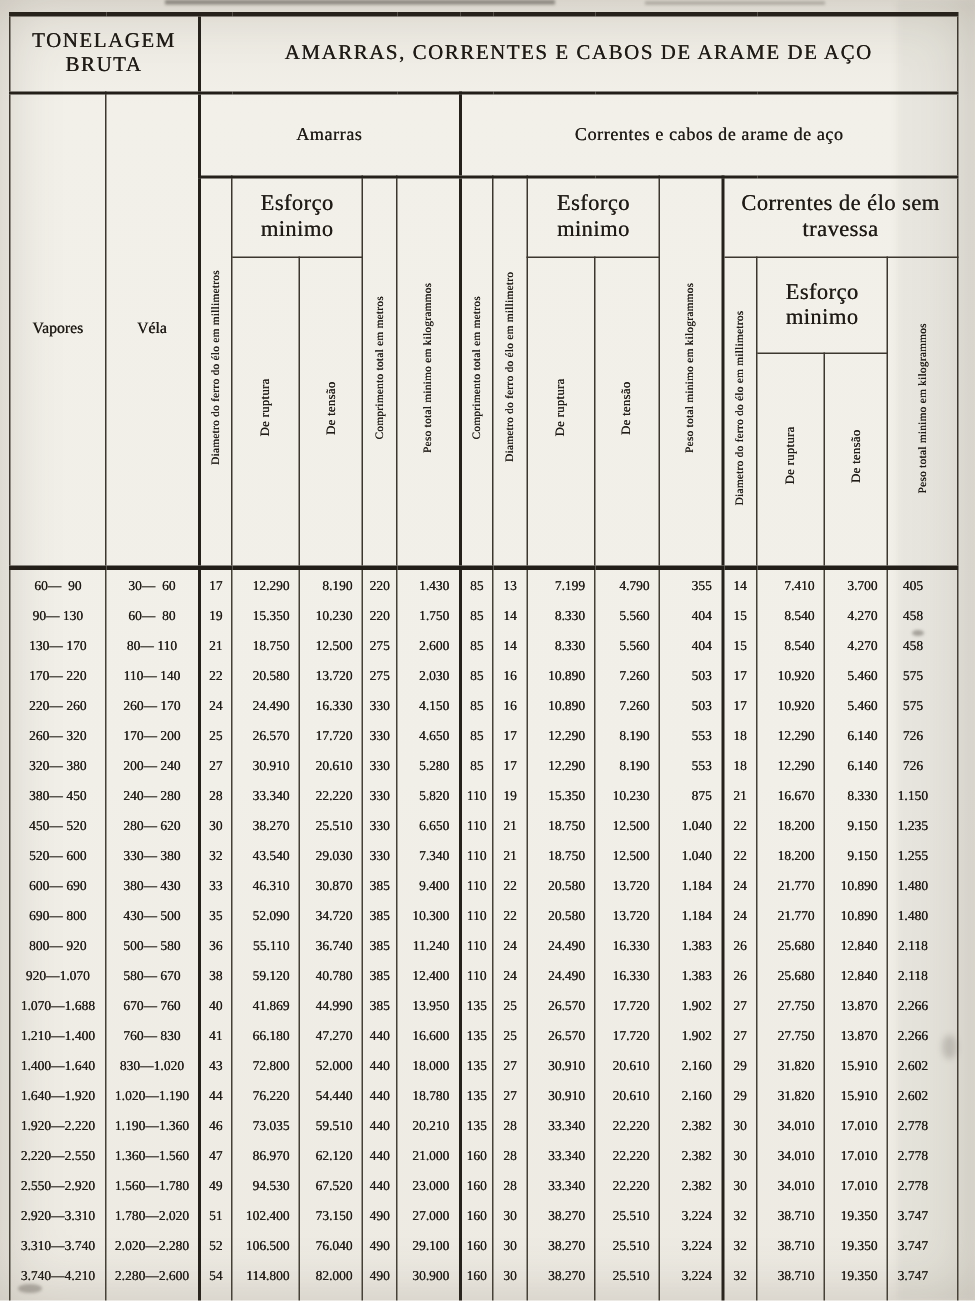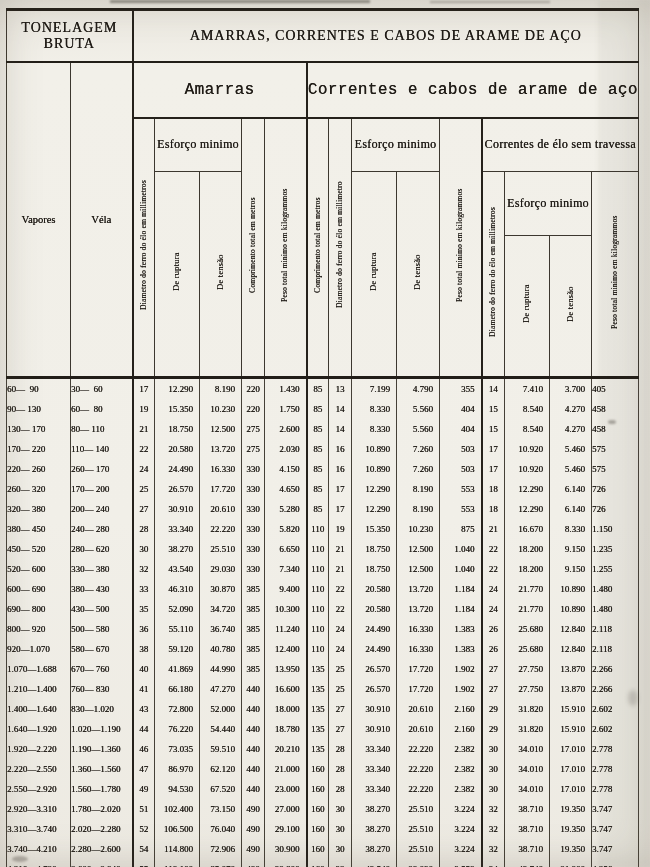--- a/index.html
+++ b/index.html
@@ -17,39 +17,39 @@
     border:1px solid #3c372f;vertical-align:middle;text-align:center;
     text-shadow:0.2px 0 0 currentColor;
   }
   
   .tr1 th{border-top:3px solid #221e18;border-bottom:2px solid #221e18;}
   .tr2 th.grp{border-bottom:2px solid #25211b;}
   tbody tr.first td{border-top:3px solid #221e18;}
   .bL{border-left:2px solid #25211b !important;}
   
   .cap{font-size:14px;letter-spacing:1px;}
-  .grp{font-size:16px;letter-spacing:0.4px;font-family:Liberation Mono, monospace;}
-  .sub{font-size:12px;letter-spacing:0.3px;}
+  .grp{font-size:12px;letter-spacing:0.4px;}
+  .sub{font-size:15px;letter-spacing:0.3px;}
   .vap{font-size:10.5px;}
   .vtxt{
     display:inline-block;writing-mode:vertical-rl;transform:rotate(180deg);
     font-size:7.5px;line-height:1.3;letter-spacing:0.2px;text-align:center;
   }
   .vbig{font-size:8.5px;}
   .ha{height:210px;} .hb{height:150px;} .hc{height:106px;} .hd{height:200px;}
   
   tbody td{
     height:20px;font-size:9px;border-left:1px solid #45403700;
     border-left:1px solid #454037;border-right:1px solid #454037;
     white-space:pre;text-shadow:0.2px 0 0 currentColor;
   }
-  td.c-pair{text-align:left;}
+  td.c-pair{text-align:center;}
   td.c-mid{text-align:center;}
   td.c-num{text-align:right;padding-right:6px;}
-  td.c-nump{text-align:left;padding-right:13px;}
+  td.c-nump{text-align:center;padding-right:13px;}
   
   .art{position:absolute;pointer-events:none;}
   #art-top{left:110px;top:0;width:260px;height:3px;background:rgba(40,35,28,.45);filter:blur(1px);}
   #art-top2{left:430px;top:1px;width:120px;height:2px;background:rgba(40,35,28,.3);filter:blur(1px);}
   #art-right{right:0;top:0;width:52px;height:867px;background:rgba(60,54,44,.05);filter:blur(2px);}
   #art-blot1{left:608px;top:420px;width:8px;height:4px;background:rgba(45,40,32,.35);border-radius:50%;filter:blur(1px);}
   #art-blot2{left:12px;top:856px;width:16px;height:6px;background:rgba(45,40,32,.3);border-radius:50%;filter:blur(1px);}
   #art-blot3{left:628px;top:690px;width:10px;height:16px;background:rgba(45,40,32,.18);border-radius:50%;filter:blur(2px);}
   #art-fade{left:0;top:0;width:650px;height:867px;box-shadow:inset 0 0 40px rgba(90,80,62,.25);}
 </style>
@@ -531,21 +531,21 @@
         <td class="c-mid bL">32</td>
         <td class="c-num">38.710</td>
         <td class="c-num">19.350</td>
         <td class="c-nump">3.747</td>
       </tr>
       <tr>
         <td class="c-pair">3.740—4.210</td>
         <td class="c-pair">2.280—2.600</td>
         <td class="c-mid bL">54</td>
         <td class="c-num">114.800</td>
-        <td class="c-num">72.906</td>
+        <td class="c-num">82.000</td>
         <td class="c-mid">490</td>
         <td class="c-num">30.900</td>
         <td class="c-mid bL">160</td>
         <td class="c-mid">30</td>
         <td class="c-num">38.270</td>
         <td class="c-num">25.510</td>
         <td class="c-num">3.224</td>
         <td class="c-mid bL">32</td>
         <td class="c-num">38.710</td>
         <td class="c-num">19.350</td>

